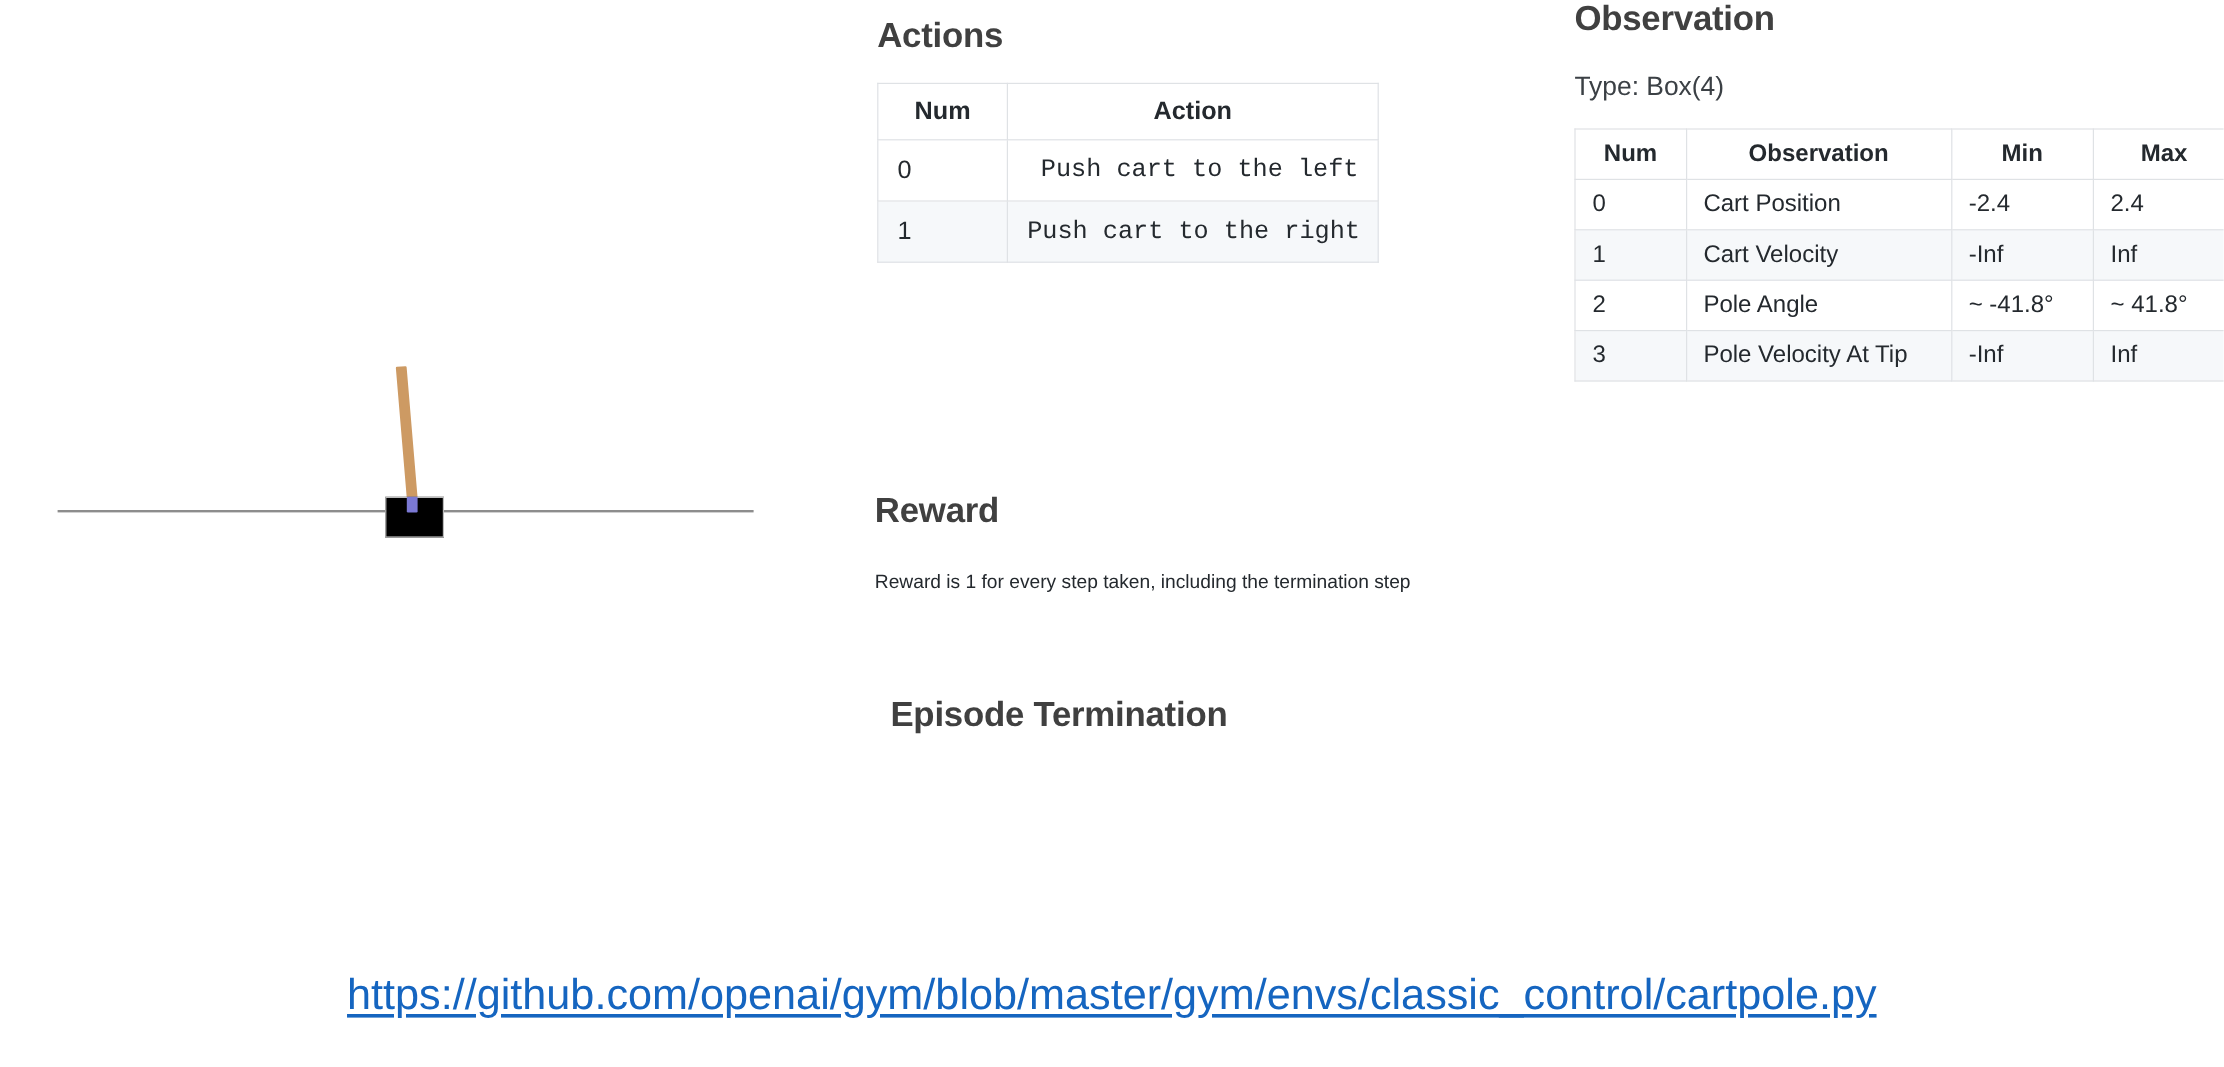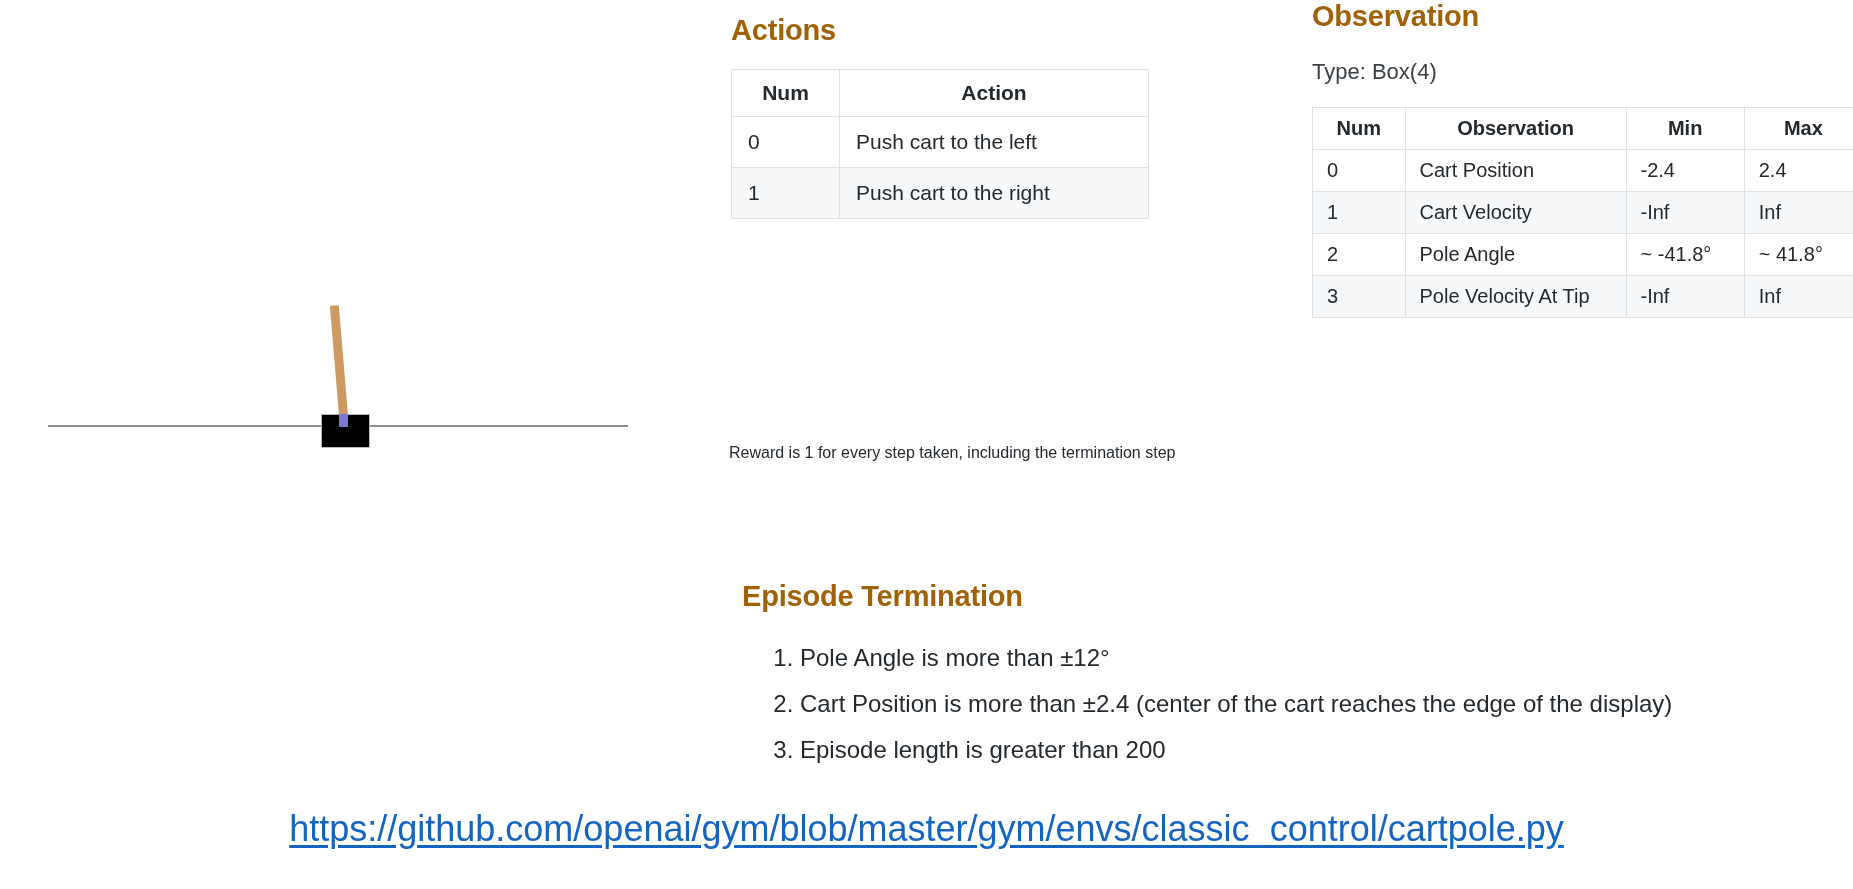--- a/index.html
+++ b/index.html
@@ -77,21 +77,21 @@
     left: 1312px;
     top: 0px;
     width: 560px;
   }
 
   h2.section-heading {
     font-size: 29px;
     font-weight: bold;
     letter-spacing: -0.2px;
     margin: 0;
-    color: #a16207;
+    color: #404040;
   }
   .type-line {
     font-size: 22px;
     margin: 26px 0 0 0;
     color: #3b4045;
   }
 
   
   table.data-table {
     border-collapse: collapse;
@@ -118,21 +118,21 @@
   table.data-table tbody tr:nth-child(even) td {
     background: #f6f8fa;
   }
 
   
   #actions-table { width: 417px; }
   #actions-table col.c-num { width: 108px; }
   #actions-table col.c-act { width: 309px; }
   #actions-table td { padding-top: 13px; padding-bottom: 13px; }
   #actions-table td.num-cell { text-align: left; }
-  #actions-table td.action-cell { text-align: left; }
+  #actions-table td.action-cell { text-align: right; font-family: Liberation Mono, monospace; }
 
   
   #observation-table { width: 551px; }
   #observation-table col.c-num { width: 90px; }
   #observation-table col.c-obs { width: 215px; }
   #observation-table col.c-min { width: 115px; }
   #observation-table col.c-max { width: 115px; }
   #observation-table th, #observation-table td {
     padding: 9px 14px;
     font-size: 20px;
@@ -261,27 +261,23 @@
         <td>3</td>
         <td>Pole Velocity At Tip</td>
         <td>-Inf</td>
         <td>Inf</td>
       </tr>
     </tbody>
   </table>
 </div>
 
 <div class="block-reward">
+  <h2 class="section-heading">Reward</h2>
   <p class="body-text">Reward is 1 for every step taken, including the termination step</p>
 </div>
 
 <div class="block-termination">
   <h2 class="section-heading">Episode Termination</h2>
-  <ol class="termination-list">
-    <li>Pole Angle is more than ±12°</li>
-    <li>Cart Position is more than ±2.4 (center of the cart reaches the edge of the display)</li>
-    <li>Episode length is greater than 200</li>
-  </ol>
 </div>
 
 <div class="footer-link-wrap">
   <a class="source-link" href="#">https://github.com/openai/gym/blob/master/gym/envs/classic_control/cartpole.py</a>
 </div>
 
 </body></html>

